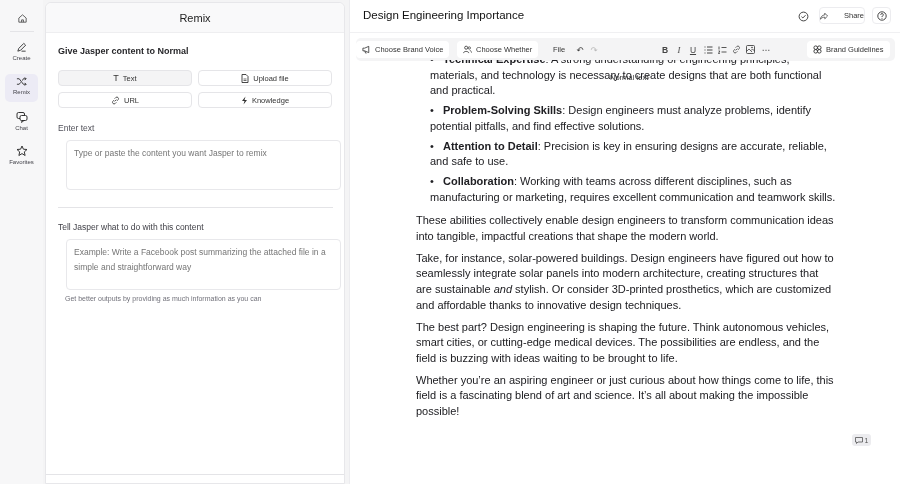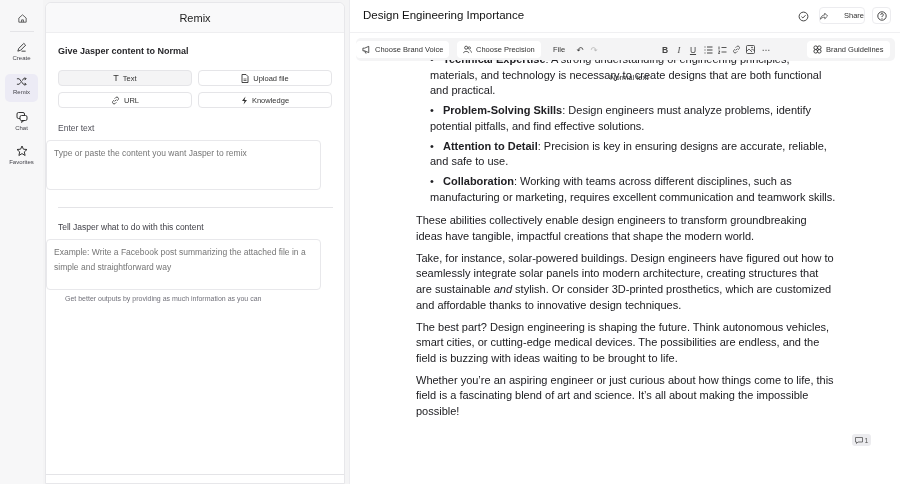--- a/index.html
+++ b/index.html
@@ -15,21 +15,21 @@
   .rail-item .lbl { font-size: 6px; color: #3f3f46; margin-top: 2px; }
   .rail-item svg { display:block; }
 
   
   .panel { position: absolute; left: 45px; top: 2px; width: 300px; height: 482px; background: #fff; border: 1px solid #e7e7ea; border-radius: 6px 6px 0 0; }
   .panel-head { height: 30px; background: #f9f9fa; border-bottom: 1px solid #eeeef0; border-radius: 6px 6px 0 0; display: flex; align-items: center; justify-content: center; font-size: 11px; color: #222; }
   .sec-title { position: absolute; left: 12px; font-size: 9px; color: #27272a; font-weight: 600; }
   .grid-btn { position: absolute; height: 16px; width: 134px; border: 1px solid #e5e5e8; border-radius: 4px; background: #fff; display:flex; align-items:center; justify-content:center; font-size: 7.5px; color: #333; gap: 4px; }
   .grid-btn.selected { background: #f4f4f5; }
   .field-label { position: absolute; left: 12px; font-size: 8.5px; color: #52525b; }
-  .textarea { position: absolute; left: 0; width: 275px; border: 1px solid #e8e8eb; border-radius: 4px; background:#fff; padding: 5px 7px; font-size: 8.5px; color: #a1a1aa; line-height: 15px; font-family: "Liberation Sans", sans-serif; resize: none; }
+  .textarea { position: absolute; left: 20px; width: 275px; border: 1px solid #e8e8eb; border-radius: 4px; background:#fff; padding: 5px 7px; font-size: 8.5px; color: #a1a1aa; line-height: 15px; font-family: "Liberation Sans", sans-serif; resize: none; }
   .divider { position: absolute; left: 12px; width: 275px; height: 1px; background: #e4e4e7; }
   .hint { position: absolute; left: 19px; font-size: 7px; color: #71717a; }
   .panel-foot { position: absolute; left: 0; bottom: 8px; width: 298px; height: 1px; background: #e4e4e7; }
 
   
   .editor { position: absolute; left: 349px; top: 0; width: 551px; height: 484px; background: #fff; border-left: 1px solid #ececef; }
   .ed-title { position: absolute; left: 13px; top: 9px; font-size: 11.5px; color: #111; }
   .hdr-icon { position: absolute; top: 9px; width: 14px; height: 14px; display:flex; align-items:center; justify-content:center; }
   .share-btn { position: absolute; left: 469px; top: 7px; height: 17px; width: 46px; border: 1px solid #ececef; border-radius: 4px; font-size: 7.5px; color: #333; display:flex; align-items:center; justify-content:center; gap:16px; }
   .help-btn { position: absolute; left: 522px; top: 7px; height: 17px; width: 19px; border: 1px solid #ececef; border-radius: 4px; display:flex; align-items:center; justify-content:center; }
@@ -164,21 +164,21 @@
         </svg>
       <span>Choose Brand Voice</span>
     </div>
     <div class="tb-btn" style="left:101px;">
       <svg width="9" height="9" viewBox="0 0 10 10">
           <circle cx="3.5" cy="3" r="1.7" fill="none" stroke="#333" stroke-width="0.9"></circle>
           <path d="M0.5 9 C0.8 6.5 6.2 6.5 6.5 9" fill="none" stroke="#333" stroke-width="0.9"></path>
           <circle cx="7" cy="3.3" r="1.3" fill="none" stroke="#333" stroke-width="0.8"></circle>
           <path d="M7.5 6 C8.8 6.2 9.4 7.3 9.5 8.5" fill="none" stroke="#333" stroke-width="0.8"></path>
         </svg>
-      <span>Choose Precision</span>
+      <span>Choose Whether</span>
     </div>
     <div class="tb-plain" style="left:197px;">File</div>
     <div class="tb-icon" style="left:218px;">
         <span>↶</span>
       </div>
     <div class="tb-icon" style="left:232px; color:#bbb;">
         <span>↷</span>
       </div>
     <div class="tb-plain" style="left:254px;margin-top:28px;">Normal text</div>
     <div class="tb-icon" style="left:303px; font-weight:700;">
@@ -227,21 +227,21 @@
   </div>
 
   <div class="clip">
     <div class="content" style="top:-8px;">
       <ul>
         <li><span class="lead">Technical Expertise</span><span>: A strong understanding of engineering principles, materials, and technology is necessary to create designs that are both functional and practical.</span></li>
         <li><span class="lead">Problem-Solving Skills</span><span>: Design engineers must analyze problems, identify potential pitfalls, and find effective solutions.</span></li>
         <li><span class="lead">Attention to Detail</span><span>: Precision is key in ensuring designs are accurate, reliable, and safe to use.</span></li>
         <li><span class="lead">Collaboration</span><span>: Working with teams across different disciplines, such as manufacturing or marketing, requires excellent communication and teamwork skills.</span></li>
       </ul>
-      <p style="margin-top:8px;">These abilities collectively enable design engineers to transform groundbreaking ideas have tangible, impactful creations that shape the modern world.</p>
+      <p style="margin-top:8px;">These abilities collectively enable design engineers to transform communication ideas into tangible, impactful creations that shape the modern world.</p>
       <p><span>Take, for instance, solar-powered buildings. Design engineers have figured out how to seamlessly integrate solar panels into modern architecture, creating structures that are sustainable </span><em>and</em><span> stylish. Or consider 3D-printed prosthetics, which are customized and affordable thanks to innovative design techniques.</span></p>
       <p>The best part? Design engineering is shaping the future. Think autonomous vehicles, smart cities, or cutting-edge medical devices. The possibilities are endless, and the field is buzzing with ideas waiting to be brought to life.</p>
       <p>Whether you’re an aspiring engineer or just curious about how things come to life, this field is a fascinating blend of art and science. It’s all about making the impossible possible!</p>
     </div>
   </div>
 
   <div class="comment-badge">
     <svg width="8" height="7" viewBox="0 0 8 7">
         <path d="M0.5 0.5 H7.5 V5 H3 L1.5 6.5 V5 H0.5 Z" fill="none" stroke="#555" stroke-width="0.8"></path>
       </svg>

